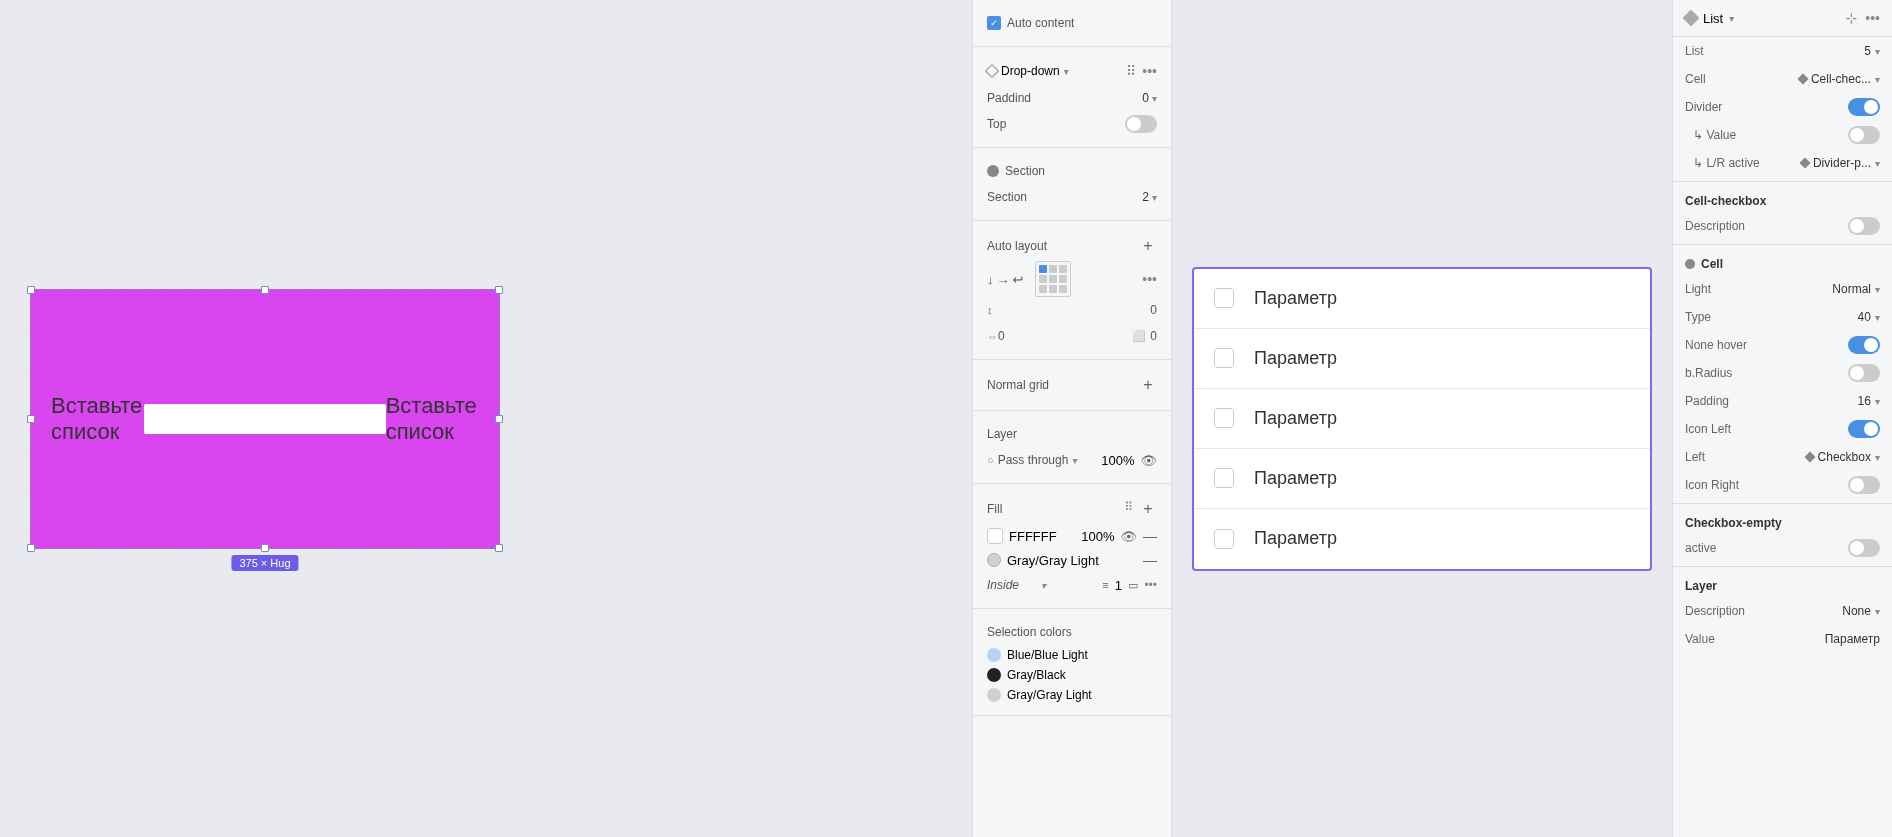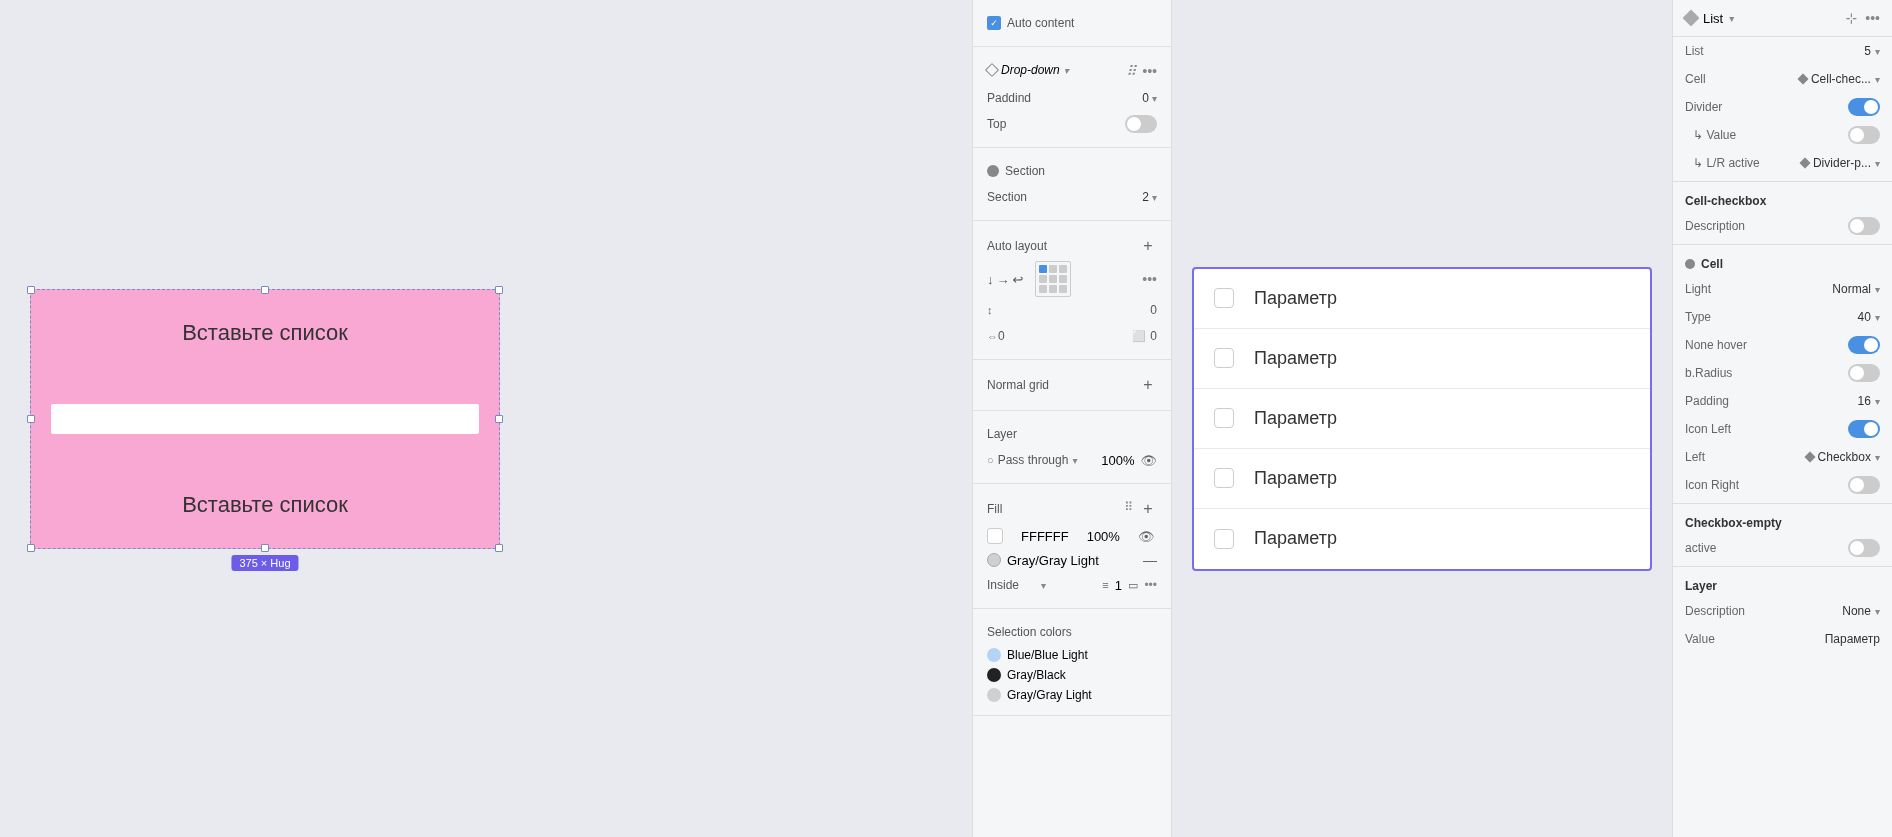--- a/index.html
+++ b/index.html
@@ -23,26 +23,26 @@
       padding-left: 30px;
     }
 
     .frame-container {
       position: relative;
     }
 
     .frame-outer {
       width: 470px;
       height: 260px;
-      background: #f9a8d4;
+      background: #d946ef;
       border: 1.5px dashed #7a8abf;
       border-radius: 2px;
       position: relative;
       display: flex;
-      flex-direction: column;
+      flex-direction: row;
       align-items: center;
       justify-content: space-between;
       padding: 30px 20px;
     }
 
     .frame-corner {
       position: absolute;
       width: 8px;
       height: 8px;
       background: white;
@@ -327,21 +327,21 @@
     .layout-controls {
       display: flex;
       align-items: center;
       gap: 4px;
       padding: 0 14px;
     }
 
     .fill-row {
       display: flex;
       align-items: center;
-      gap: 18px;
+      gap: 6px;
       padding: 4px 14px;
     }
 
     .color-swatch {
       width: 16px;
       height: 16px;
       border-radius: 3px;
       border: 1px solid #ccc;
       flex-shrink: 0;
     }
@@ -370,24 +370,23 @@
 
     .clip-row {
       display: flex;
       align-items: center;
       gap: 6px;
       padding: 6px 14px;
     }
 
     .dropdown-header {
       display: flex;
-      align-items: flex-start;
+      align-items: center;
       justify-content: space-between;
       padding: 6px 14px;
-      font-style: italic;
     }
 
     .dropdown-label {
       display: flex;
       align-items: center;
       gap: 4px;
       font-size: 12px;
     }
 
     .diamond-outline {
@@ -567,21 +566,21 @@
       <span class="eye-icon">👁</span>
       <span class="minus-icon">—</span>
     </div>
 
     <div class="stroke-row">
       <div class="color-circle" style="background:#d0d0d0;border:1px solid #aaa;"></div>
       <span>Gray/Gray Light</span>
       <span class="minus-icon" style="margin-left:auto;">—</span>
     </div>
     <div class="panel-row">
-      <div style="display:flex;align-items:center;gap:22px;">
+      <div style="display:flex;align-items:center;gap:22px;font-style:italic;">
         <span class="panel-label">Inside</span>
         <span class="chevron">▾</span>
       </div>
       <div style="display:flex;align-items:center;gap:6px;margin-left:auto;">
         <span style="font-size:11px;color:#666;">≡</span>
         <span>1</span>
         <span style="font-size:11px;color:#666;">▭</span>
         <span style="color:#888;font-size:12px;">•••</span>
       </div>
     </div>

